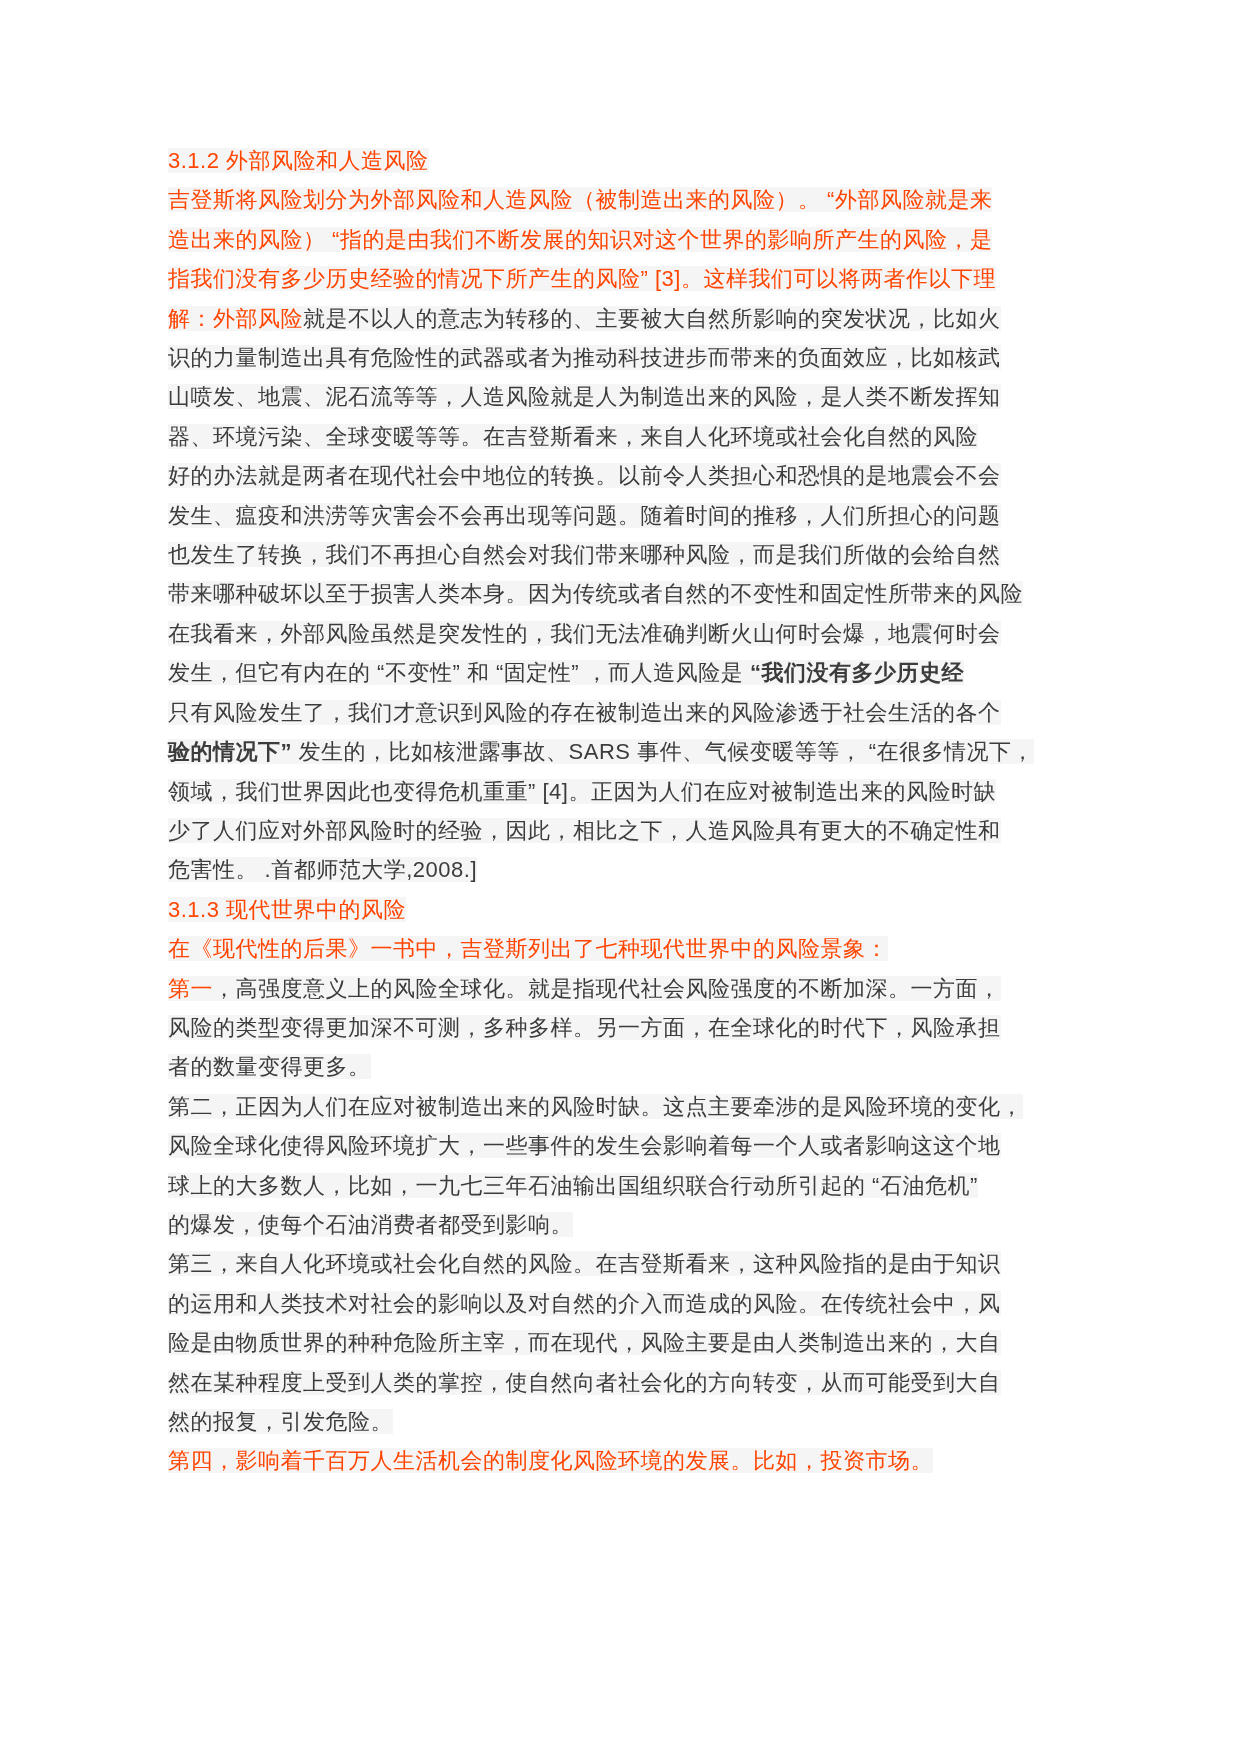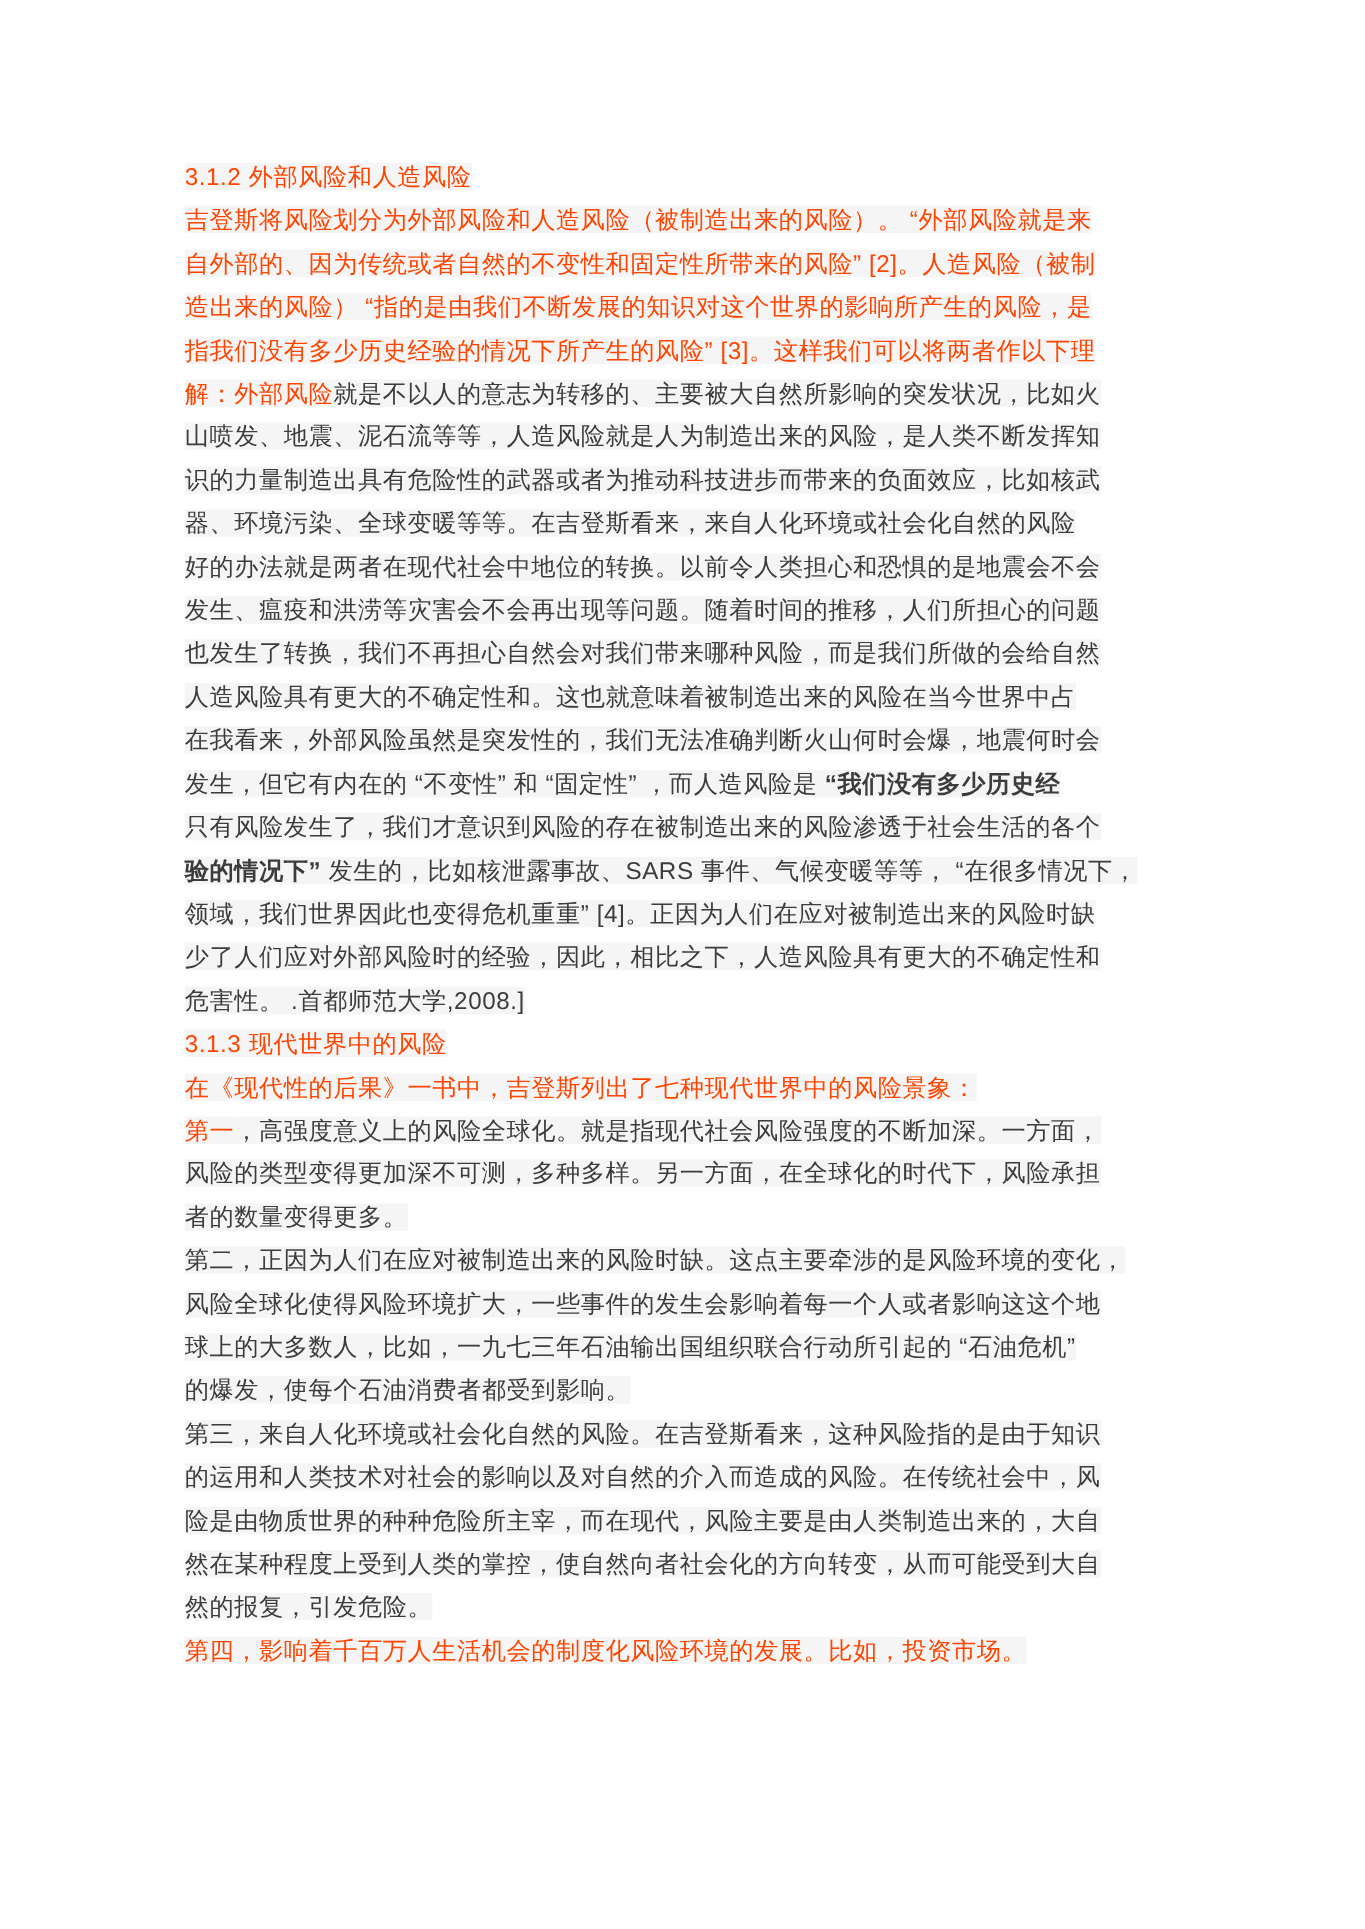--- a/index.html
+++ b/index.html
@@ -34,31 +34,30 @@
 </head>
 <body style="background: rgb(255, 255, 255);">
 
 <div class="page">
   <div>
       <div class="para">
         <div class="line"><span class="seg c-red">3.1.2 外部风险和人造风险</span></div>
       </div>
       <div class="para">
         <div class="line"><span class="seg c-red">吉登斯将风险划分为外部风险和人造风险（被制造出来的风险）。 “外部风险就是来</span></div>
-        <div class="line"><span class="seg c-red">自外部的、因为传统或者自然的不变性和固定性所带来的风险” [2]。人造风险（被制</span></div>
         <div class="line"><span class="seg c-red">造出来的风险） “指的是由我们不断发展的知识对这个世界的影响所产生的风险，是</span></div>
         <div class="line"><span class="seg c-red">指我们没有多少历史经验的情况下所产生的风险” [3]。这样我们可以将两者作以下理</span></div>
         <div class="line"><span class="seg c-red">解：外部风险</span><span class="seg">就是不以人的意志为转移的、主要被大自然所影响的突发状况，比如火</span></div>
+        <div class="line"><span class="seg">识的力量制造出具有危险性的武器或者为推动科技进步而带来的负面效应，比如核武</span></div>
         <div class="line"><span class="seg">山喷发、地震、泥石流等等，人造风险就是人为制造出来的风险，是人类不断发挥知</span></div>
-        <div class="line"><span class="seg">识的力量制造出具有危险性的武器或者为推动科技进步而带来的负面效应，比如核武</span></div>
         <div class="line"><span class="seg">器、环境污染、全球变暖等等。在吉登斯看来，来自人化环境或社会化自然的风险</span></div>
         <div class="line"><span class="seg">好的办法就是两者在现代社会中地位的转换。以前令人类担心和恐惧的是地震会不会</span></div>
         <div class="line"><span class="seg">发生、瘟疫和洪涝等灾害会不会再出现等问题。随着时间的推移，人们所担心的问题</span></div>
         <div class="line"><span class="seg">也发生了转换，我们不再担心自然会对我们带来哪种风险，而是我们所做的会给自然</span></div>
-        <div class="line"><span class="seg">人造风险具有更大的不确定性和。这也就意味着被制造出来的风险在当今世界中占</span></div>
+        <div class="line"><span class="seg">带来哪种破坏以至于损害人类本身。因为传统或者自然的不变性和固定性所带来的风险</span></div>
       </div>
       <div class="para">
         <div class="line"><span class="seg">在我看来，外部风险虽然是突发性的，我们无法准确判断火山何时会爆，地震何时会</span></div>
         <div class="line"><span class="seg">发生，但它有内在的 “不变性” 和 “固定性” ，而人造风险是 </span><span class="seg bold">“我们没有多少历史经</span></div>
         <div class="line"><span class="seg">只有风险发生了，我们才意识到风险的存在被制造出来的风险渗透于社会生活的各个</span></div>
         <div class="line"><span class="seg bold">验的情况下”</span><span class="seg"> 发生的，比如核泄露事故、SARS 事件、气候变暖等等， “在很多情况下，</span></div>
         <div class="line"><span class="seg">领域，我们世界因此也变得危机重重” [4]。正因为人们在应对被制造出来的风险时缺</span></div>
         <div class="line"><span class="seg">少了人们应对外部风险时的经验，因此，相比之下，人造风险具有更大的不确定性和</span></div>
         <div class="line"><span class="seg">危害性。 .首都师范大学,2008.]</span></div>
       </div>

